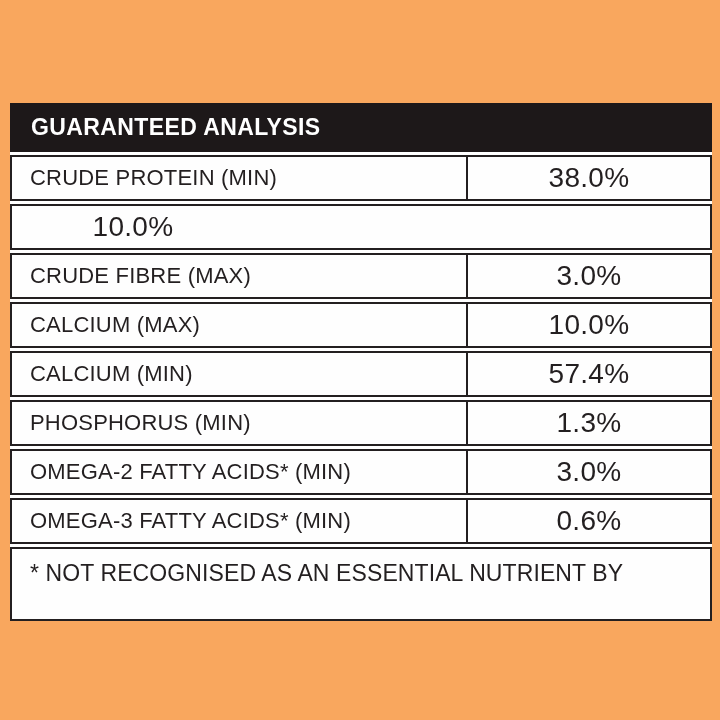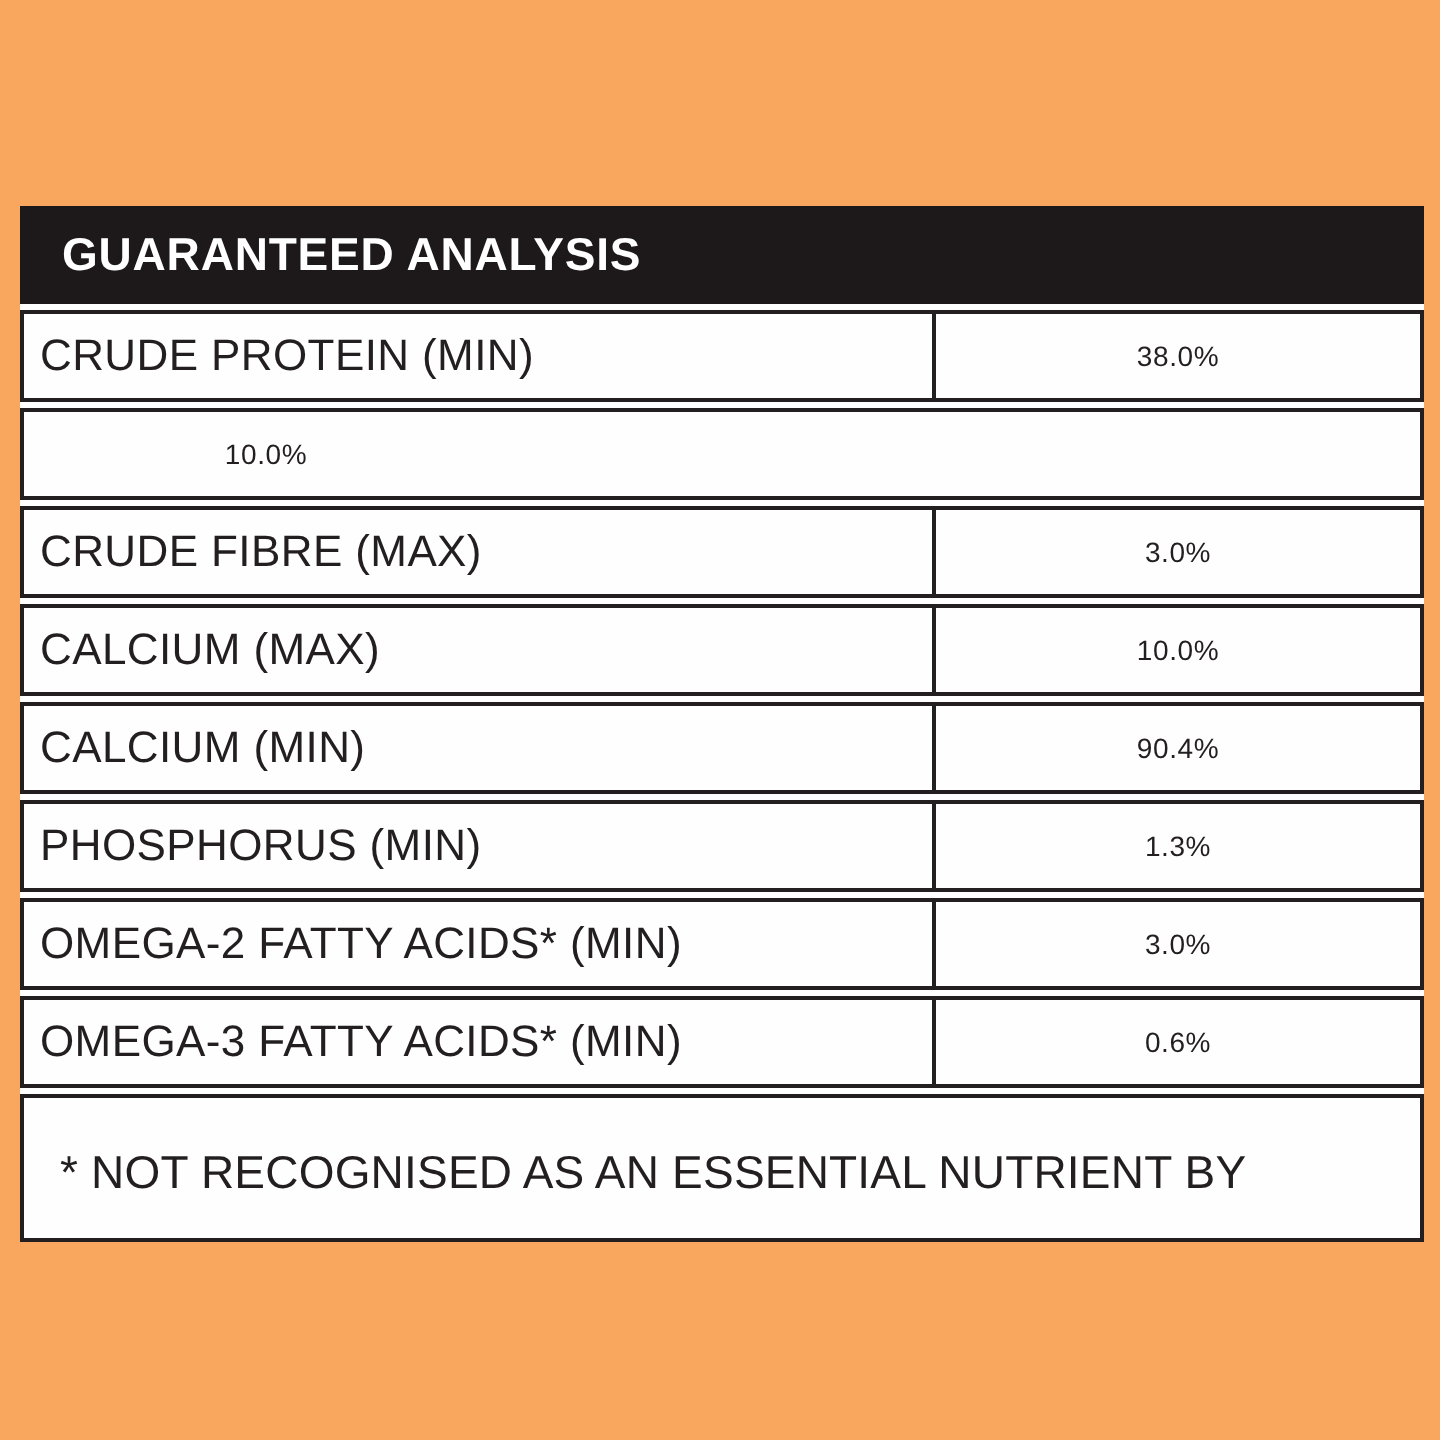--- a/index.html
+++ b/index.html
@@ -48,41 +48,41 @@
     height: 46px;
     margin-top: 3px;
     display: flex;
     background: var(--cell-bg);
     border: 2px solid var(--border);
   }
   .cell-label {
     flex: 1 1 auto;
     display: flex;
     align-items: center;
-    padding-left: 8px;
+    padding-left: 18px;
     border-right: 2px solid var(--border);
     font-size: 22px;
     letter-spacing: 0.2px;
     white-space: nowrap;
   }
   .cell-value {
     flex: 0 0 242px;
     width: 242px;
     display: flex;
     align-items: center;
     justify-content: center;
-    font-size: 14px;
+    font-size: 28px;
     letter-spacing: 0.3px;
   }
   .footnote {
     flex: 1 1 auto;
     margin-top: 3px;
     background: var(--cell-bg);
     border: 2px solid var(--border);
-    padding: 21px 14px 0 18px;
+    padding: 8px 14px 0 18px;
     font-size: 23px;
     line-height: 33px;
     letter-spacing: 0.1px;
   }
   .footnote .line { display: block; }
 </style>
 </head>
 <body>
 
 <div class="panel">
@@ -105,21 +105,21 @@
     <div class="cell-value">3.0%</div>
   </div>
 
   <div class="row">
     <div class="cell-label">CALCIUM (MAX)</div>
     <div class="cell-value">10.0%</div>
   </div>
 
   <div class="row">
     <div class="cell-label">CALCIUM (MIN)</div>
-    <div class="cell-value">90.4%</div>
+    <div class="cell-value">57.4%</div>
   </div>
 
   <div class="row">
     <div class="cell-label">PHOSPHORUS (MIN)</div>
     <div class="cell-value">1.3%</div>
   </div>
 
   <div class="row">
     <div class="cell-label">OMEGA-2 FATTY ACIDS* (MIN)</div>
     <div class="cell-value">3.0%</div>

